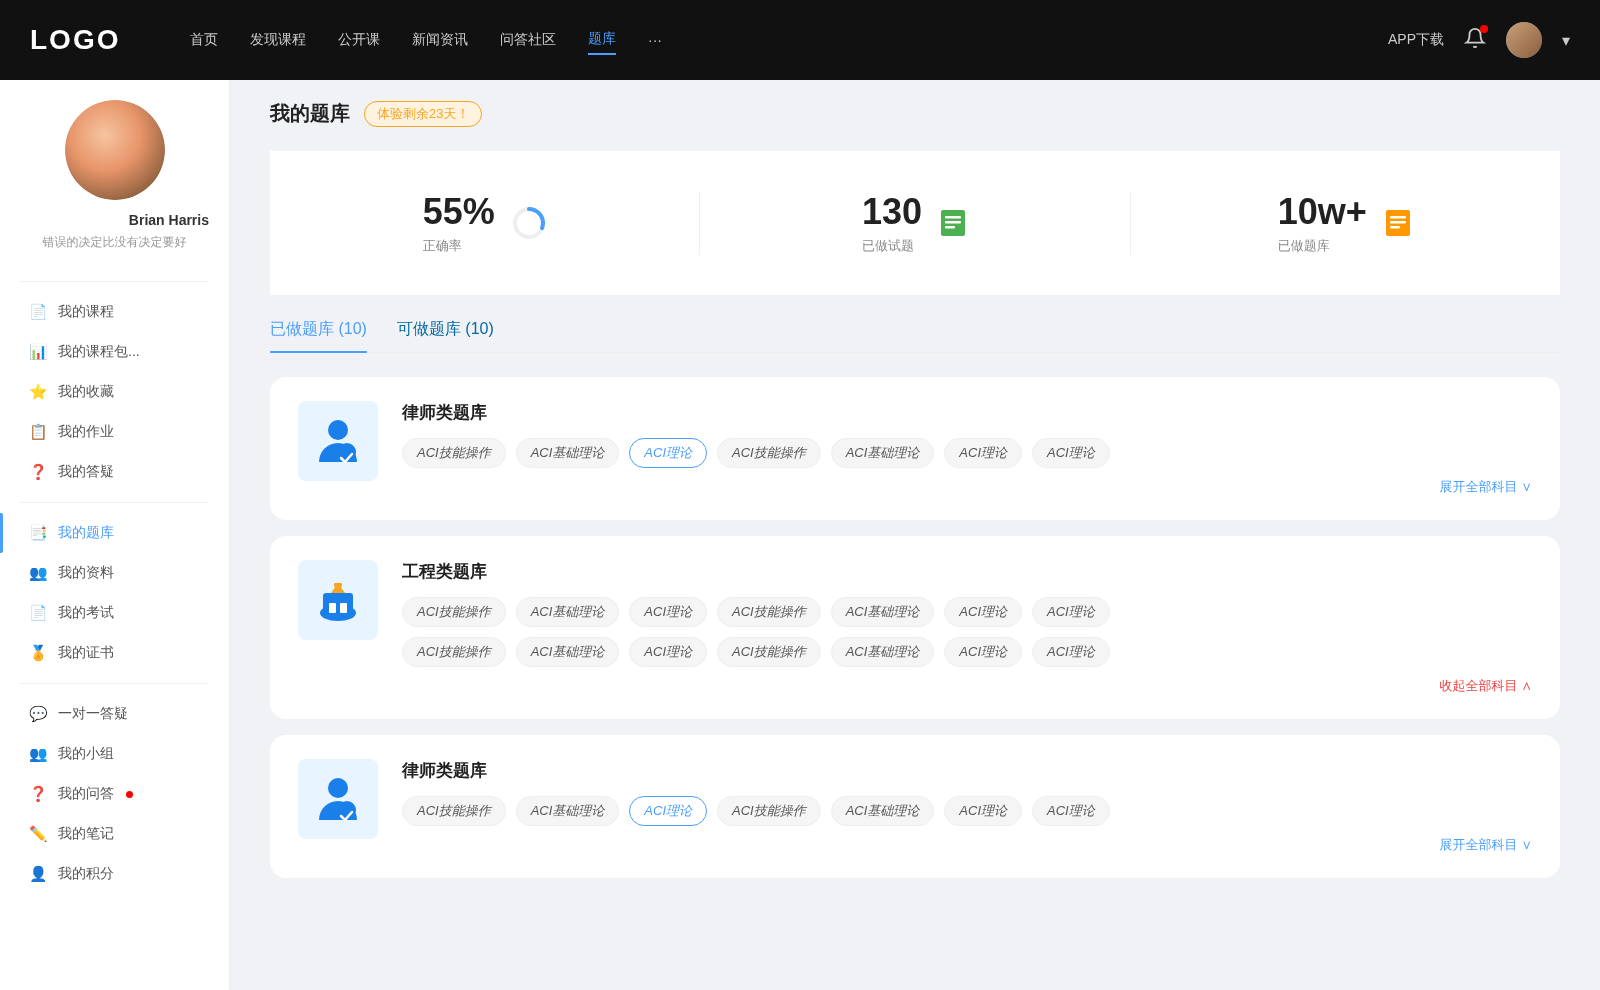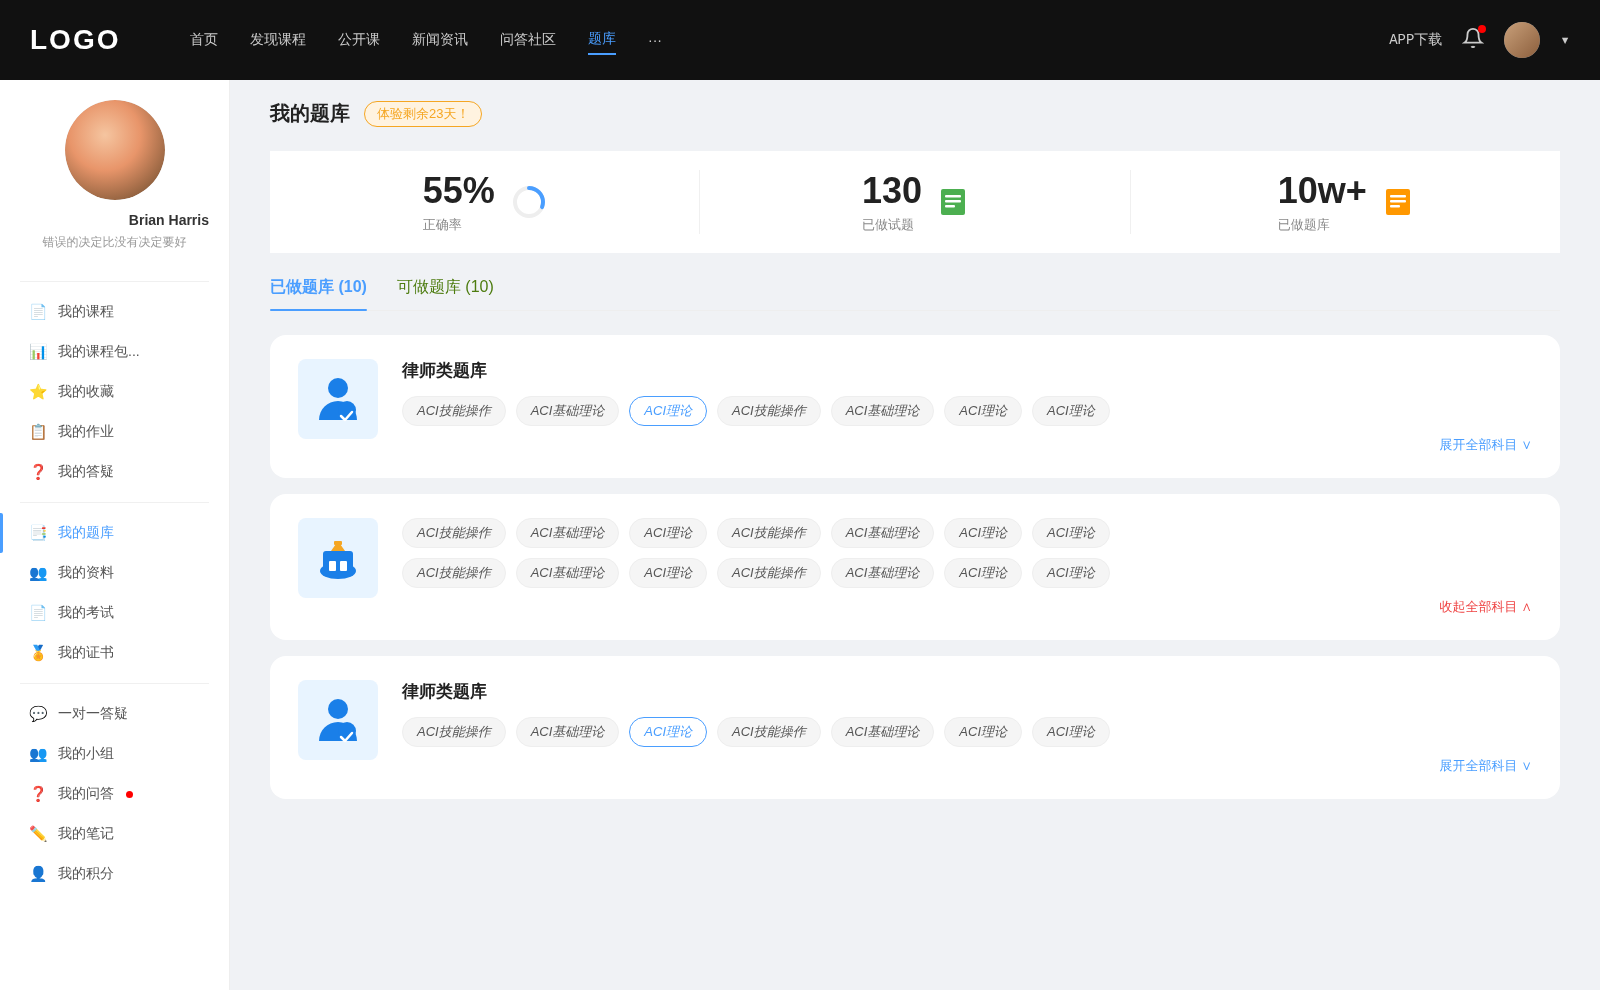--- a/index.html
+++ b/index.html
@@ -13,21 +13,21 @@
       align-items: center;
       padding: 0 30px;
       position: fixed;
       top: 0; left: 0; right: 0;
       z-index: 100;
     }
     .navbar-logo { color: white; font-size: 28px; font-weight: bold; letter-spacing: 2px; min-width: 120px; }
     .navbar-menu { display: flex; align-items: center; gap: 32px; margin-left: 40px; flex: 1; }
     .navbar-menu-item { color: #ccc; font-size: 14px; cursor: pointer; padding: 5px 0; }
     .navbar-menu-item.active { color: #4a9eff; border-bottom: 2px solid #4a9eff; }
-    .navbar-right { display: flex; align-items: center; gap: 20px; font-family: Liberation Mono, monospace; }
+    .navbar-right { display: flex; align-items: center; gap: 20px; }
     .app-download { color: #ccc; font-size: 14px; cursor: pointer; }
     .bell-icon { position: relative; cursor: pointer; }
     .bell-icon::after { content: ''; position: absolute; top: -2px; right: -2px; width: 8px; height: 8px; background: red; border-radius: 50%; }
     .avatar { width: 36px; height: 36px; border-radius: 50%; background: #888; overflow: hidden; cursor: pointer; }
     .dropdown-arrow { color: #ccc; cursor: pointer; }
 
     
     .page-wrapper { display: flex; margin-top: 70px; min-height: 920px; }
 
     
@@ -92,46 +92,46 @@
       font-size: 13px;
     }
 
     
     .stats-row {
       display: flex;
       gap: 0;
       background: #fff;
       border-radius: 0;
       margin-bottom: 24px;
-      padding: 19px 0;
+      padding: 40px 0;
     }
     .stat-item {
       flex: 1;
       display: flex;
       align-items: center;
       justify-content: center;
       gap: 16px;
       border-right: 1px solid #f0f0f0;
       padding: 0 20px;
     }
     .stat-item:last-child { border-right: none; }
     .stat-number { font-size: 36px; font-weight: 700; color: #222; }
     .stat-label { font-size: 13px; color: #888; margin-top: 4px; }
     .stat-icon-container { display: flex; align-items: center; justify-content: center; }
 
     
     .tab-row { display: flex; gap: 30px; margin-bottom: 24px; border-bottom: 1px solid #eee; padding-bottom: 0; }
     .tab-item {
       font-size: 16px;
-      color: #4d7c0f;
+      color: #0369a1;
       padding-bottom: 12px;
       cursor: pointer;
       position: relative;
     }
-    .tab-item.active { color: #4a9eff; font-weight: 700; }
+    .tab-item.active { color: #4a9eff; font-weight: 400; }
     .tab-item.active::after {
       content: '';
       position: absolute;
       bottom: -1px; left: 0; right: 0;
       height: 2px;
       background: #4a9eff;
       border-radius: 1px;
     }
 
     
@@ -365,20 +365,21 @@
         <svg width="54" height="54" viewBox="0 0 54 54" fill="none">
           <ellipse cx="27" cy="40" rx="18" ry="8" fill="#1a7fe8"></ellipse>
           <rect x="12" y="20" width="30" height="20" rx="3" fill="#1a7fe8"></rect>
           <path d="M20 20 L27 10 L34 20" fill="#f5a623"></path>
           <rect x="23" y="10" width="8" height="4" rx="1" fill="#f5a623"></rect>
           <rect x="18" y="30" width="7" height="10" rx="1" fill="white"></rect>
           <rect x="29" y="30" width="7" height="10" rx="1" fill="white"></rect>
         </svg>
       </div>
       <div class="qbank-content">
+        <div class="qbank-title">工程类题库</div>
         <div class="tag-row">
           <span class="tag">ACI技能操作</span>
           <span class="tag">ACI基础理论</span>
           <span class="tag">ACI理论</span>
           <span class="tag">ACI技能操作</span>
           <span class="tag">ACI基础理论</span>
           <span class="tag">ACI理论</span>
           <span class="tag">ACI理论</span>
         </div>
         <div class="tag-row">

